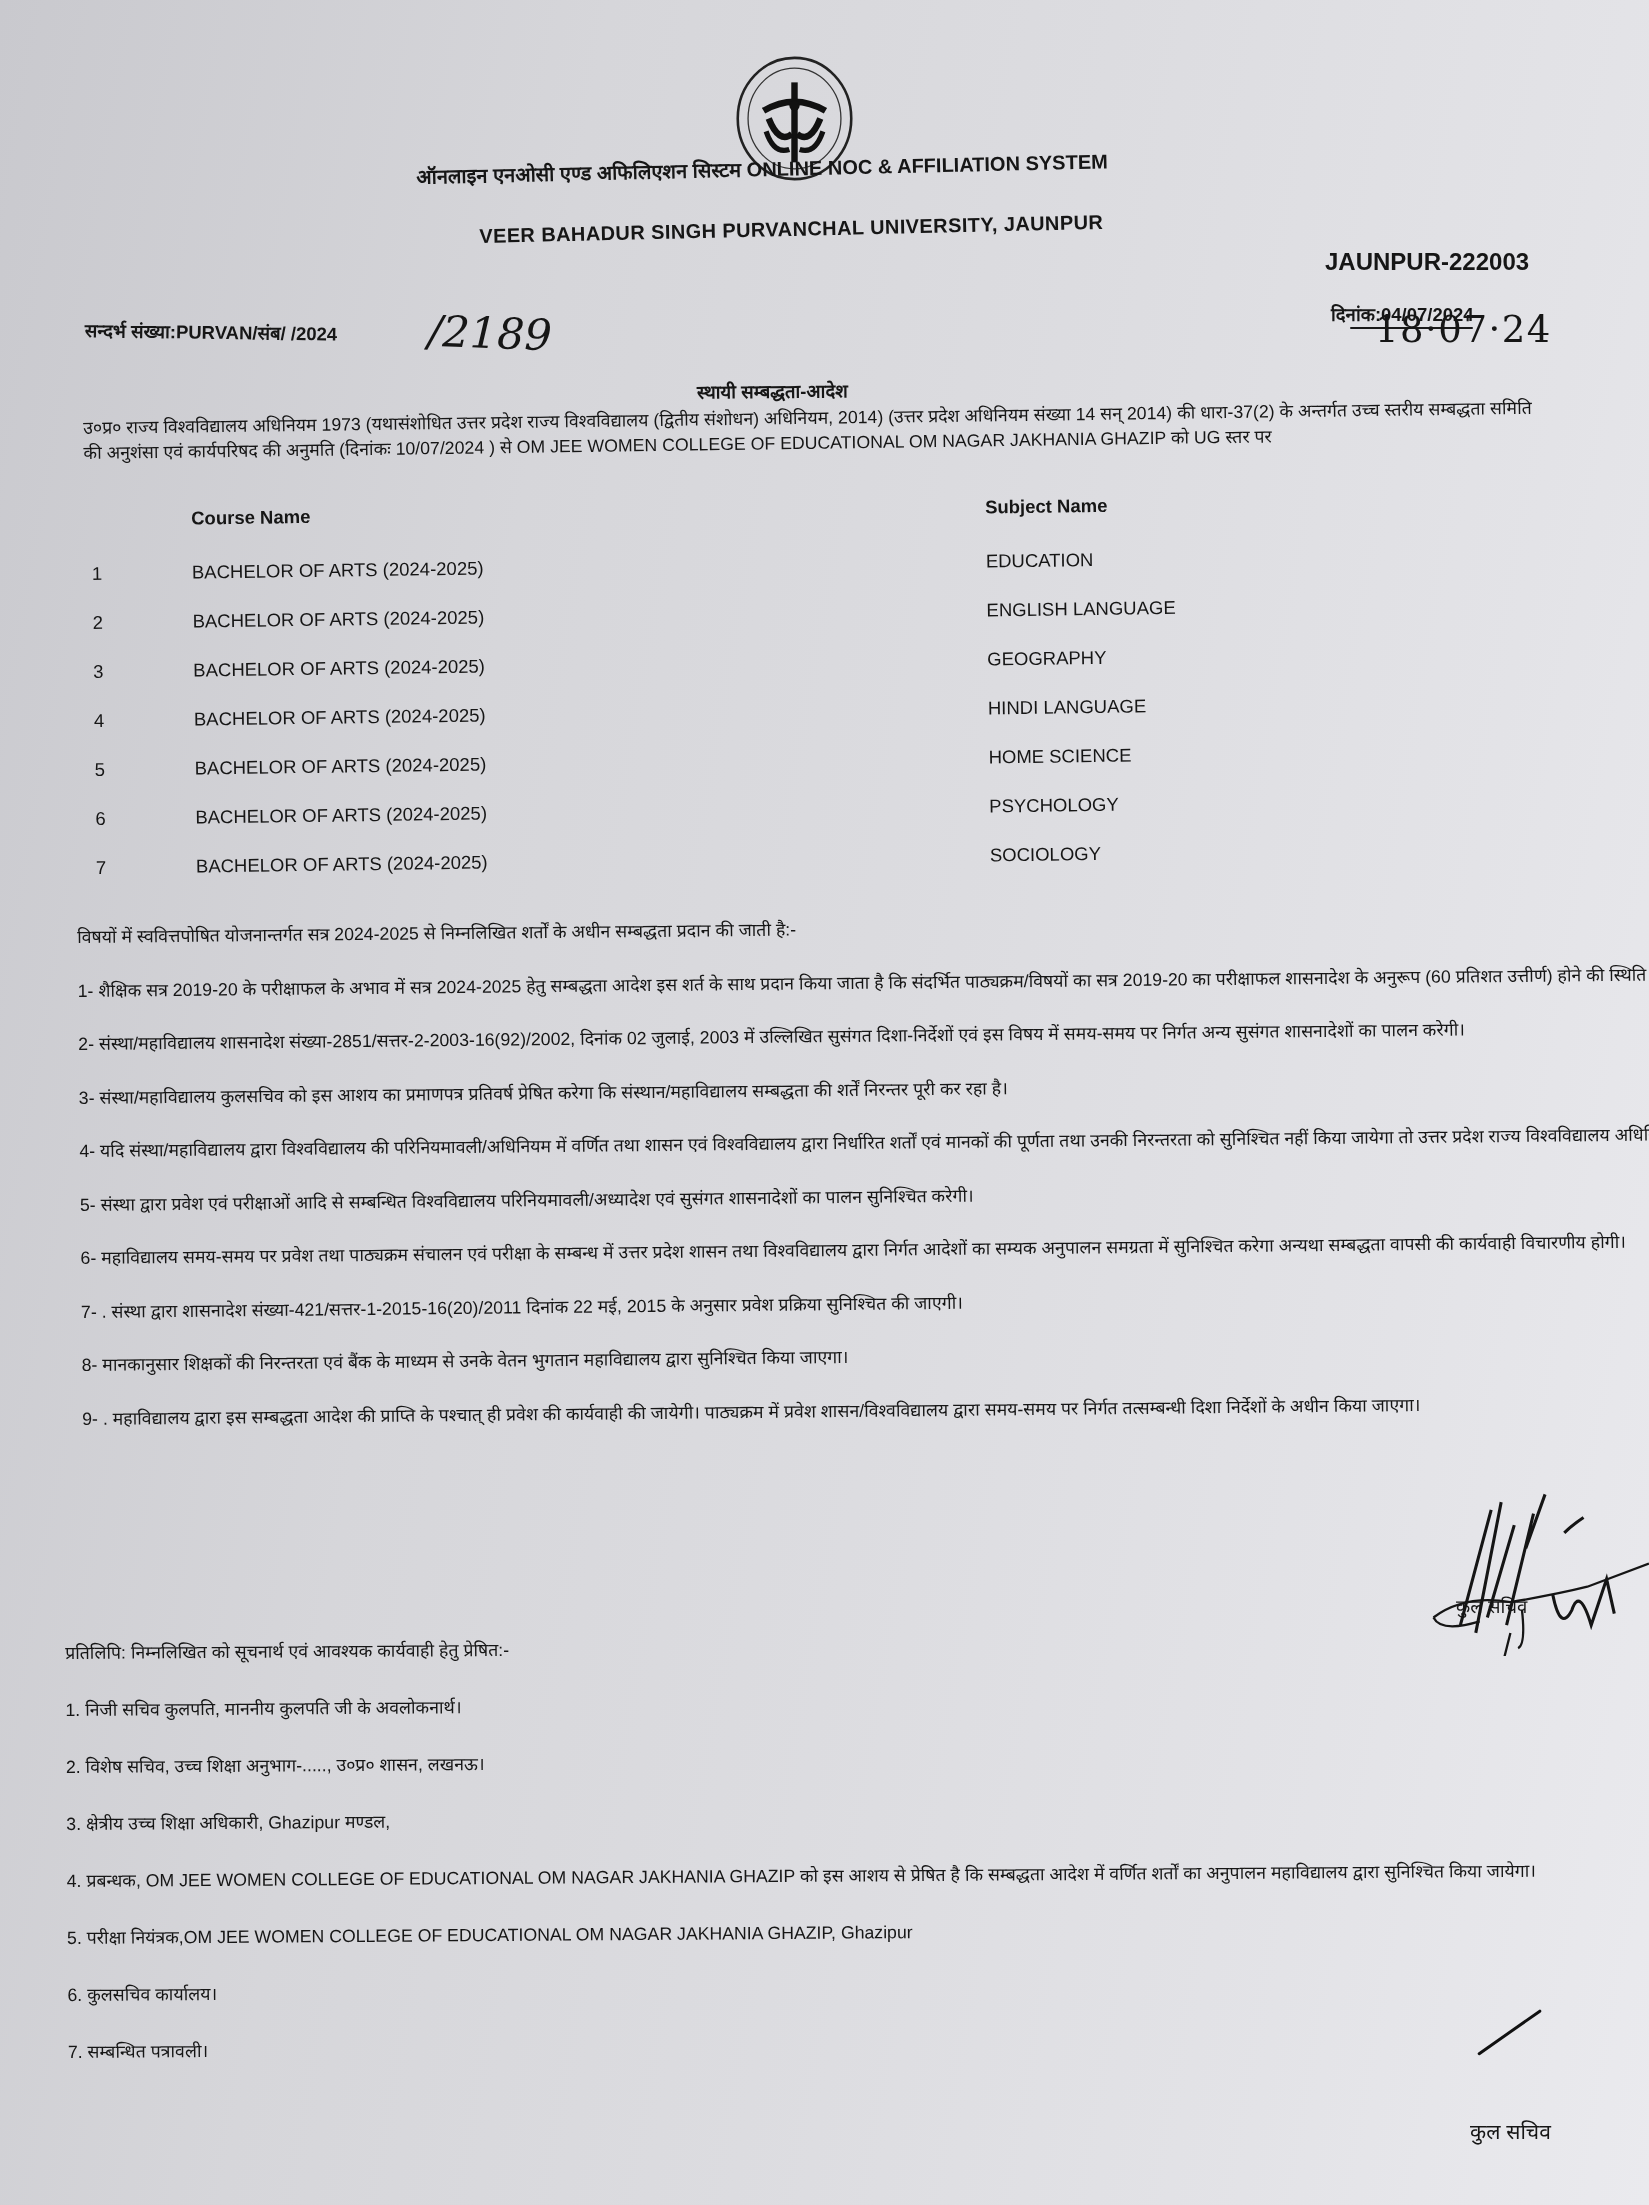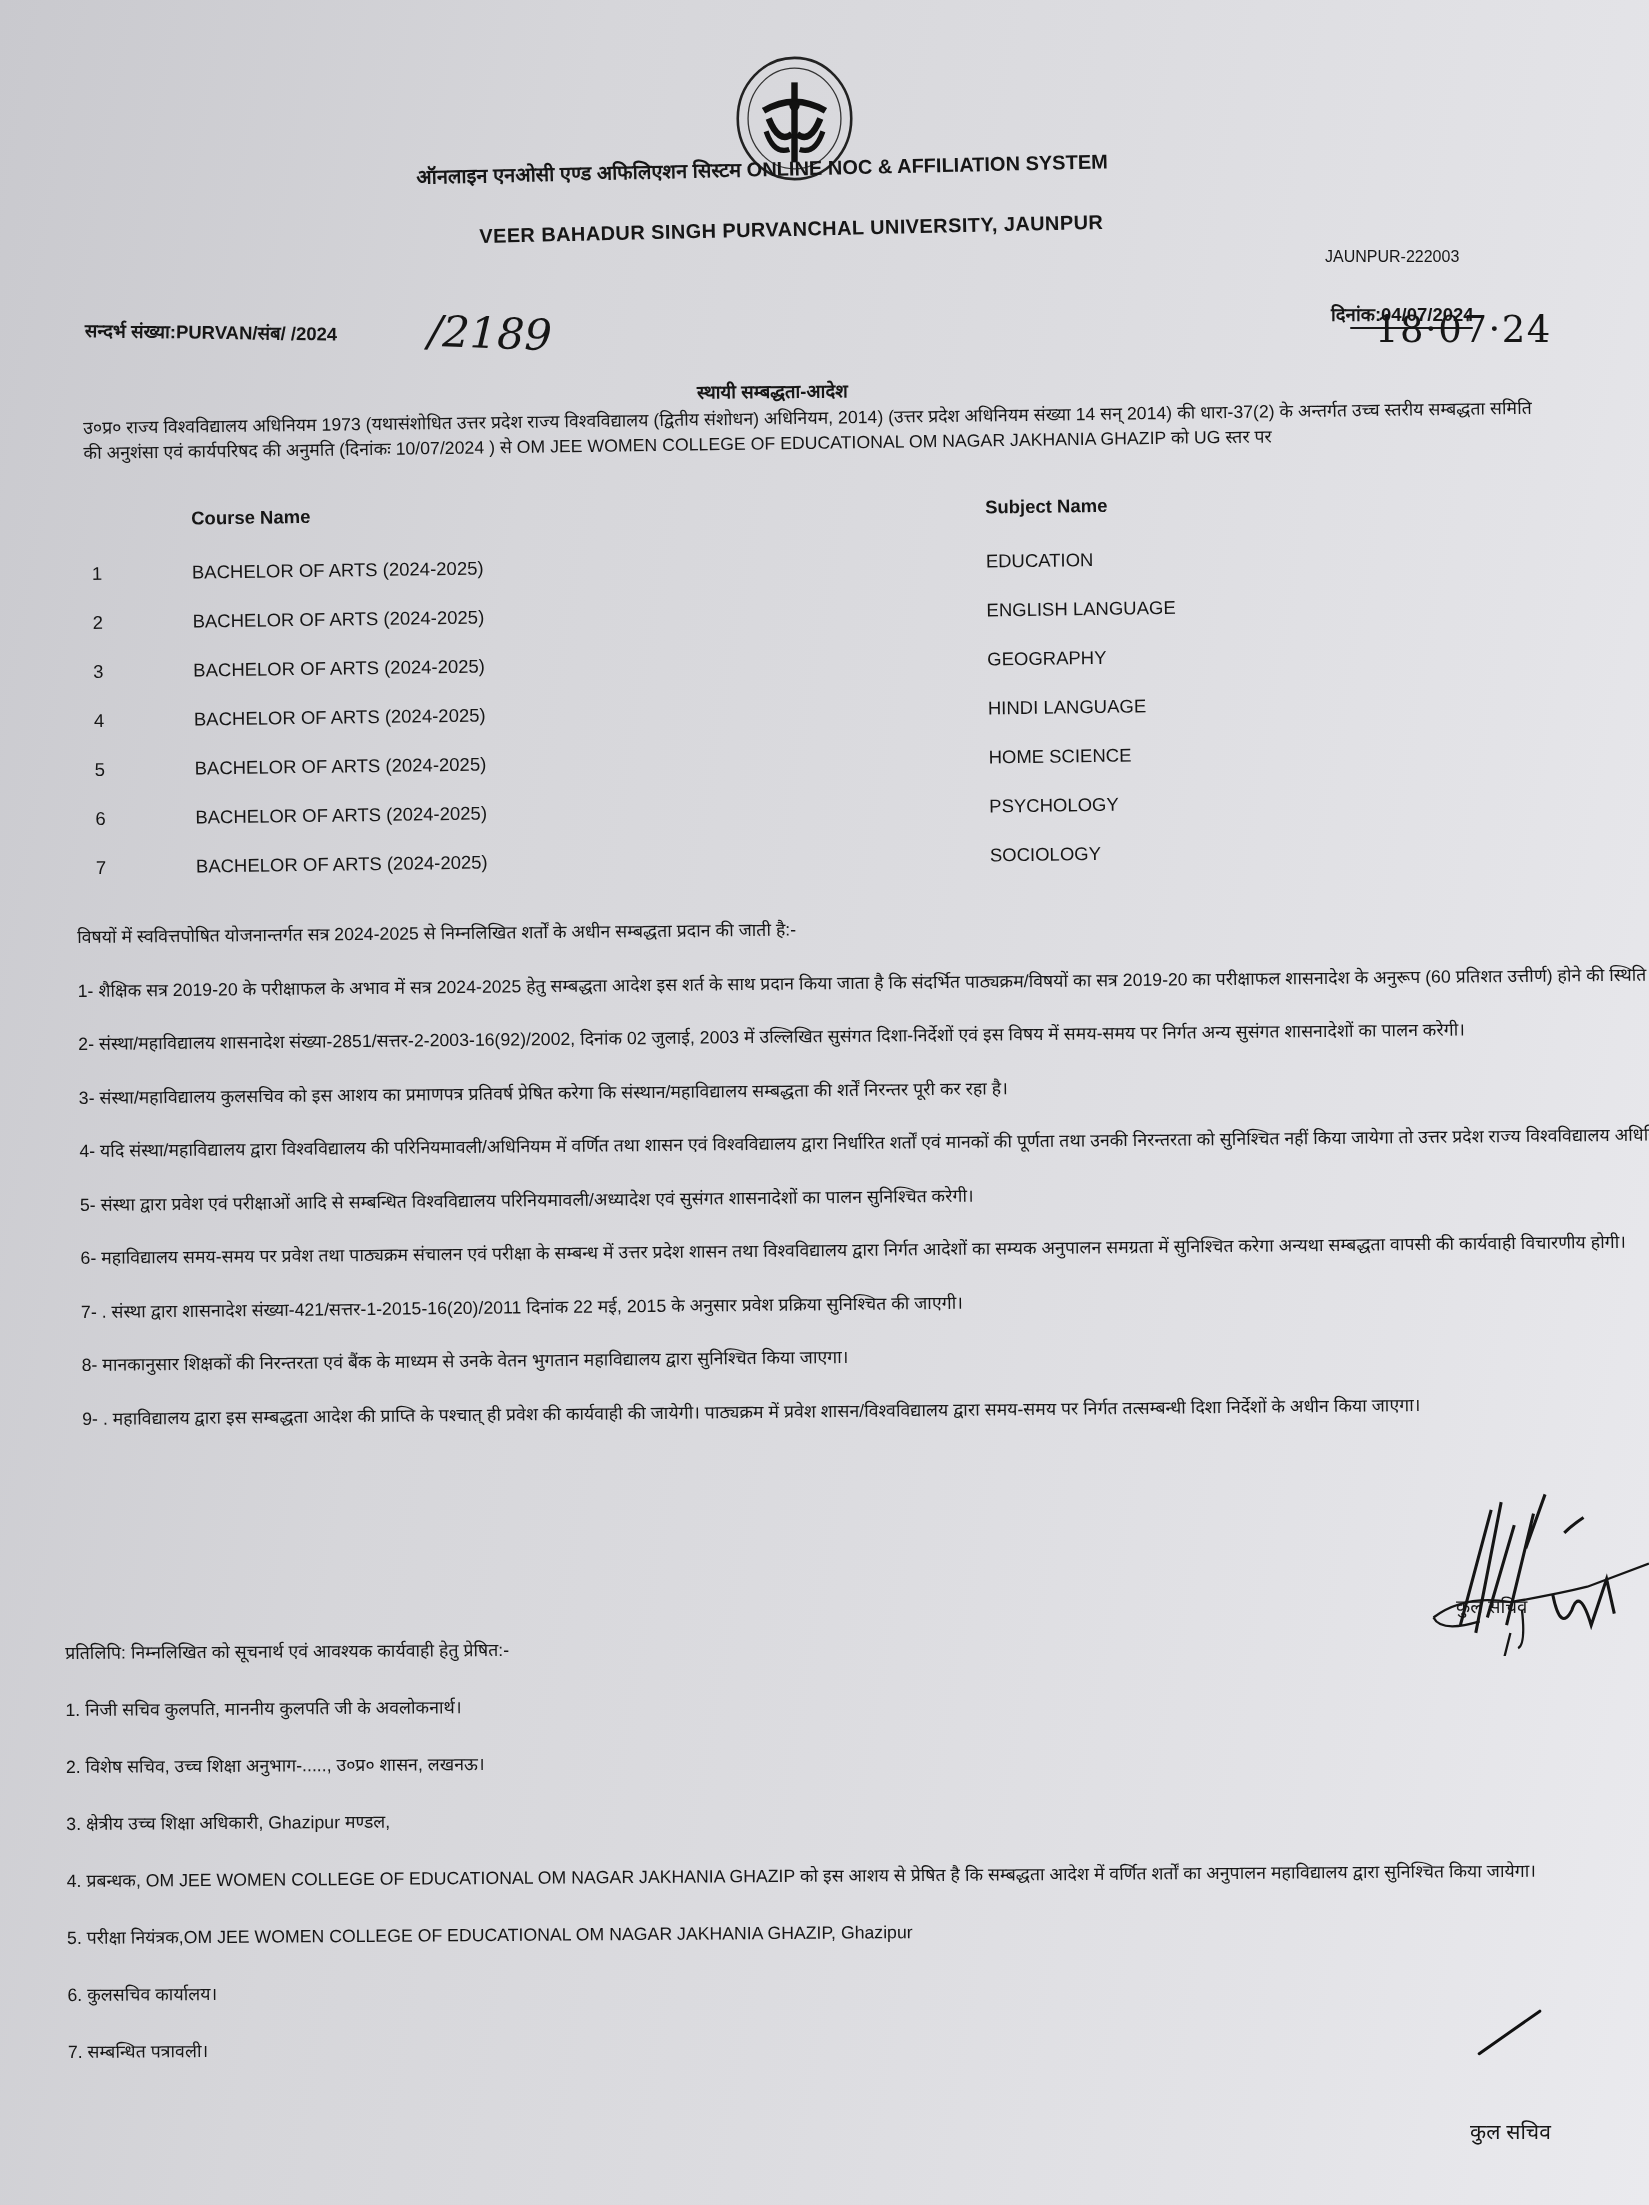--- a/index.html
+++ b/index.html
@@ -10,21 +10,21 @@
     color:#161616;
     position:relative;
   }
   .page { position:absolute; left:0; top:0; width:1650px; height:2205px; }
   .abs { position:absolute; white-space:nowrap; }
   .emblem {
     position:absolute; left:730px; top:54px; width:129px; height:129px;
   }
   .hdr1 { left:416px; top:163px; font-size:20px; font-weight:bold; transform:rotate(-1.3deg); transform-origin:left top; }
   .hdr2 { left:479px; top:225px; font-size:20px; font-weight:bold; transform:rotate(-1.3deg); transform-origin:left top; letter-spacing:0.4px; }
-  .pin { left:1325px; top:248px; font-size:16px; font-weight:normal; }
+  .pin { left:1325px; top:248px; font-size:24px; font-weight:bold; }
   .ref { left:85px; top:317px; font-size:18.5px; font-weight:bold; transform:rotate(0.8deg); transform-origin:left top; }
   .ref-hand { left:428px; top:308px; font-size:43px; font-family:"DejaVu Serif", serif; font-style:italic; transform:rotate(2deg); }
   .date { left:1331px; top:301px; font-size:18.5px; font-weight:bold; }
   .date-underline { left:1350px; top:327px; width:123px; height:2.3px; background:#1a1a1a; border-radius:1.5px; }
   .date-hand { left:1375px; top:308px; font-size:37px; font-family:"DejaVu Serif", serif; letter-spacing:1.5px; }
   .title { left:697px; top:378px; font-size:18.5px; font-weight:bold; transform:rotate(-0.5deg); }
   .para { font-size:17.7px; line-height:25px; transform-origin:left top; white-space:normal; }
   .intro { left:83px; top:416px; width:1464px; transform:rotate(-0.8deg); }
   .tbl { left:91px; top:509px; width:1156px; transform:rotate(-0.8deg); transform-origin:left top; }
   .tbl-row { display:flex; align-items:flex-start; height:49px; font-size:18.5px; }

